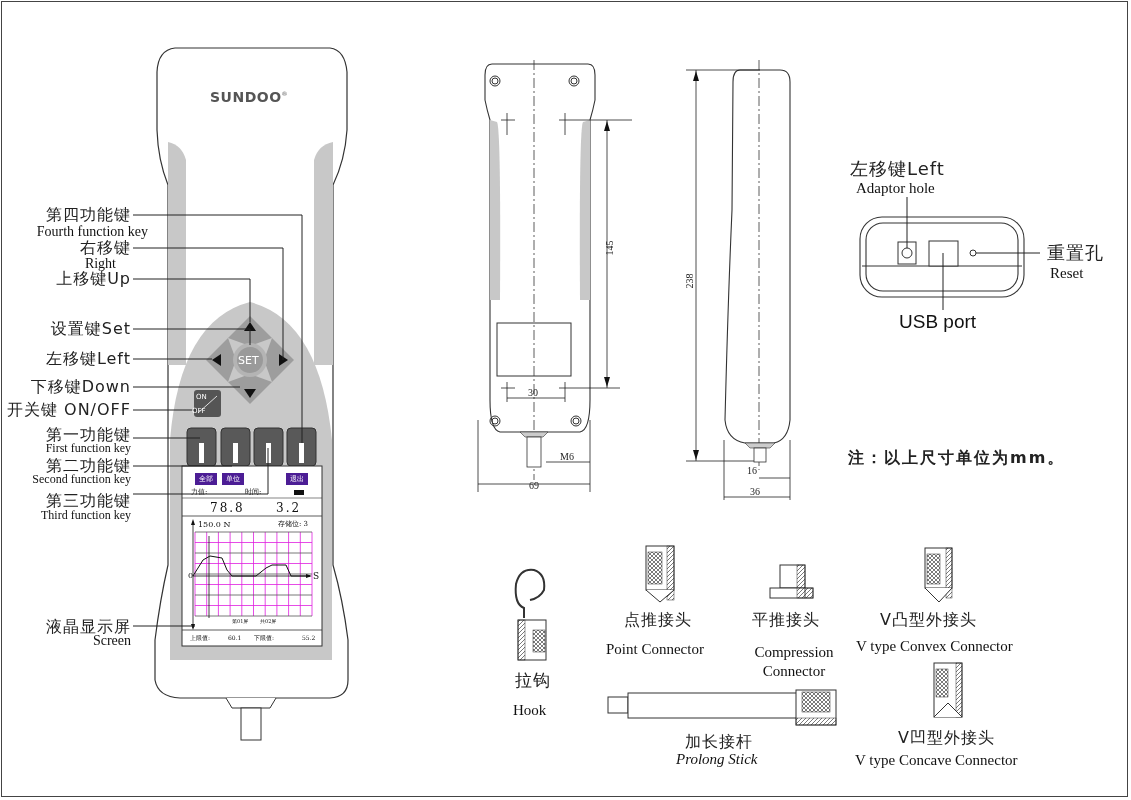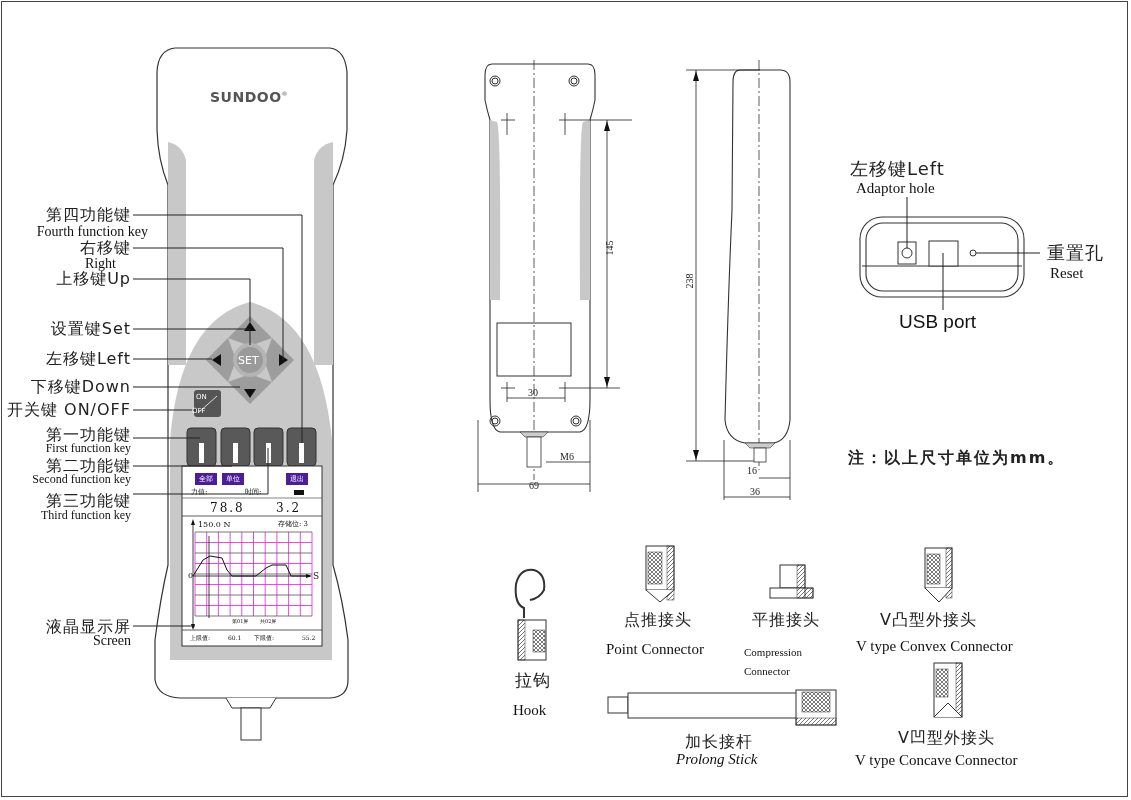--- a/index.html
+++ b/index.html
@@ -278,19 +278,19 @@
 <div class="lbl en" style="left:1050px;top:266px;font-size:15px;">Reset</div>
 <div class="lbl" style="left:899px;top:312px;font-size:19px;font-family:'Liberation Sans','DejaVu Sans',sans-serif;">USB port</div>
 
 <div class="note">注：以上尺寸单位为mm。</div>
 
 <div class="lbl cn" style="left:515px;top:672px;font-size:17px;">拉钩</div>
 <div class="lbl en" style="left:513px;top:703px;font-size:15px;">Hook</div>
 <div class="lbl cn" style="left:624px;top:612px;font-size:16px;">点推接头</div>
 <div class="lbl en" style="left:606px;top:642px;font-size:15px;">Point Connector</div>
 <div class="lbl cn" style="left:752px;top:612px;font-size:16px;">平推接头</div>
-<div class="lbl en" style="left:744px;top:643px;font-size:11px;width:100px;white-space:normal;line-height:19px;">Compression Connector</div>
+<div class="lbl en" style="left:744px;top:643px;font-size:15px;width:100px;white-space:normal;text-align:center;line-height:19px;">Compression Connector</div>
 <div class="lbl cn" style="left:880px;top:612px;font-size:16px;">V凸型外接头</div>
 <div class="lbl en" style="left:856px;top:639px;font-size:15px;">V type Convex Connector</div>
 <div class="lbl cn" style="left:685px;top:734px;font-size:16px;">加长接杆</div>
 <div class="lbl en" style="left:676px;top:752px;font-size:15px;font-style:italic;">Prolong Stick</div>
 <div class="lbl cn" style="left:898px;top:730px;font-size:16px;">V凹型外接头</div>
 <div class="lbl en" style="left:855px;top:753px;font-size:15px;">V type Concave Connector</div>
 
 </body></html>

